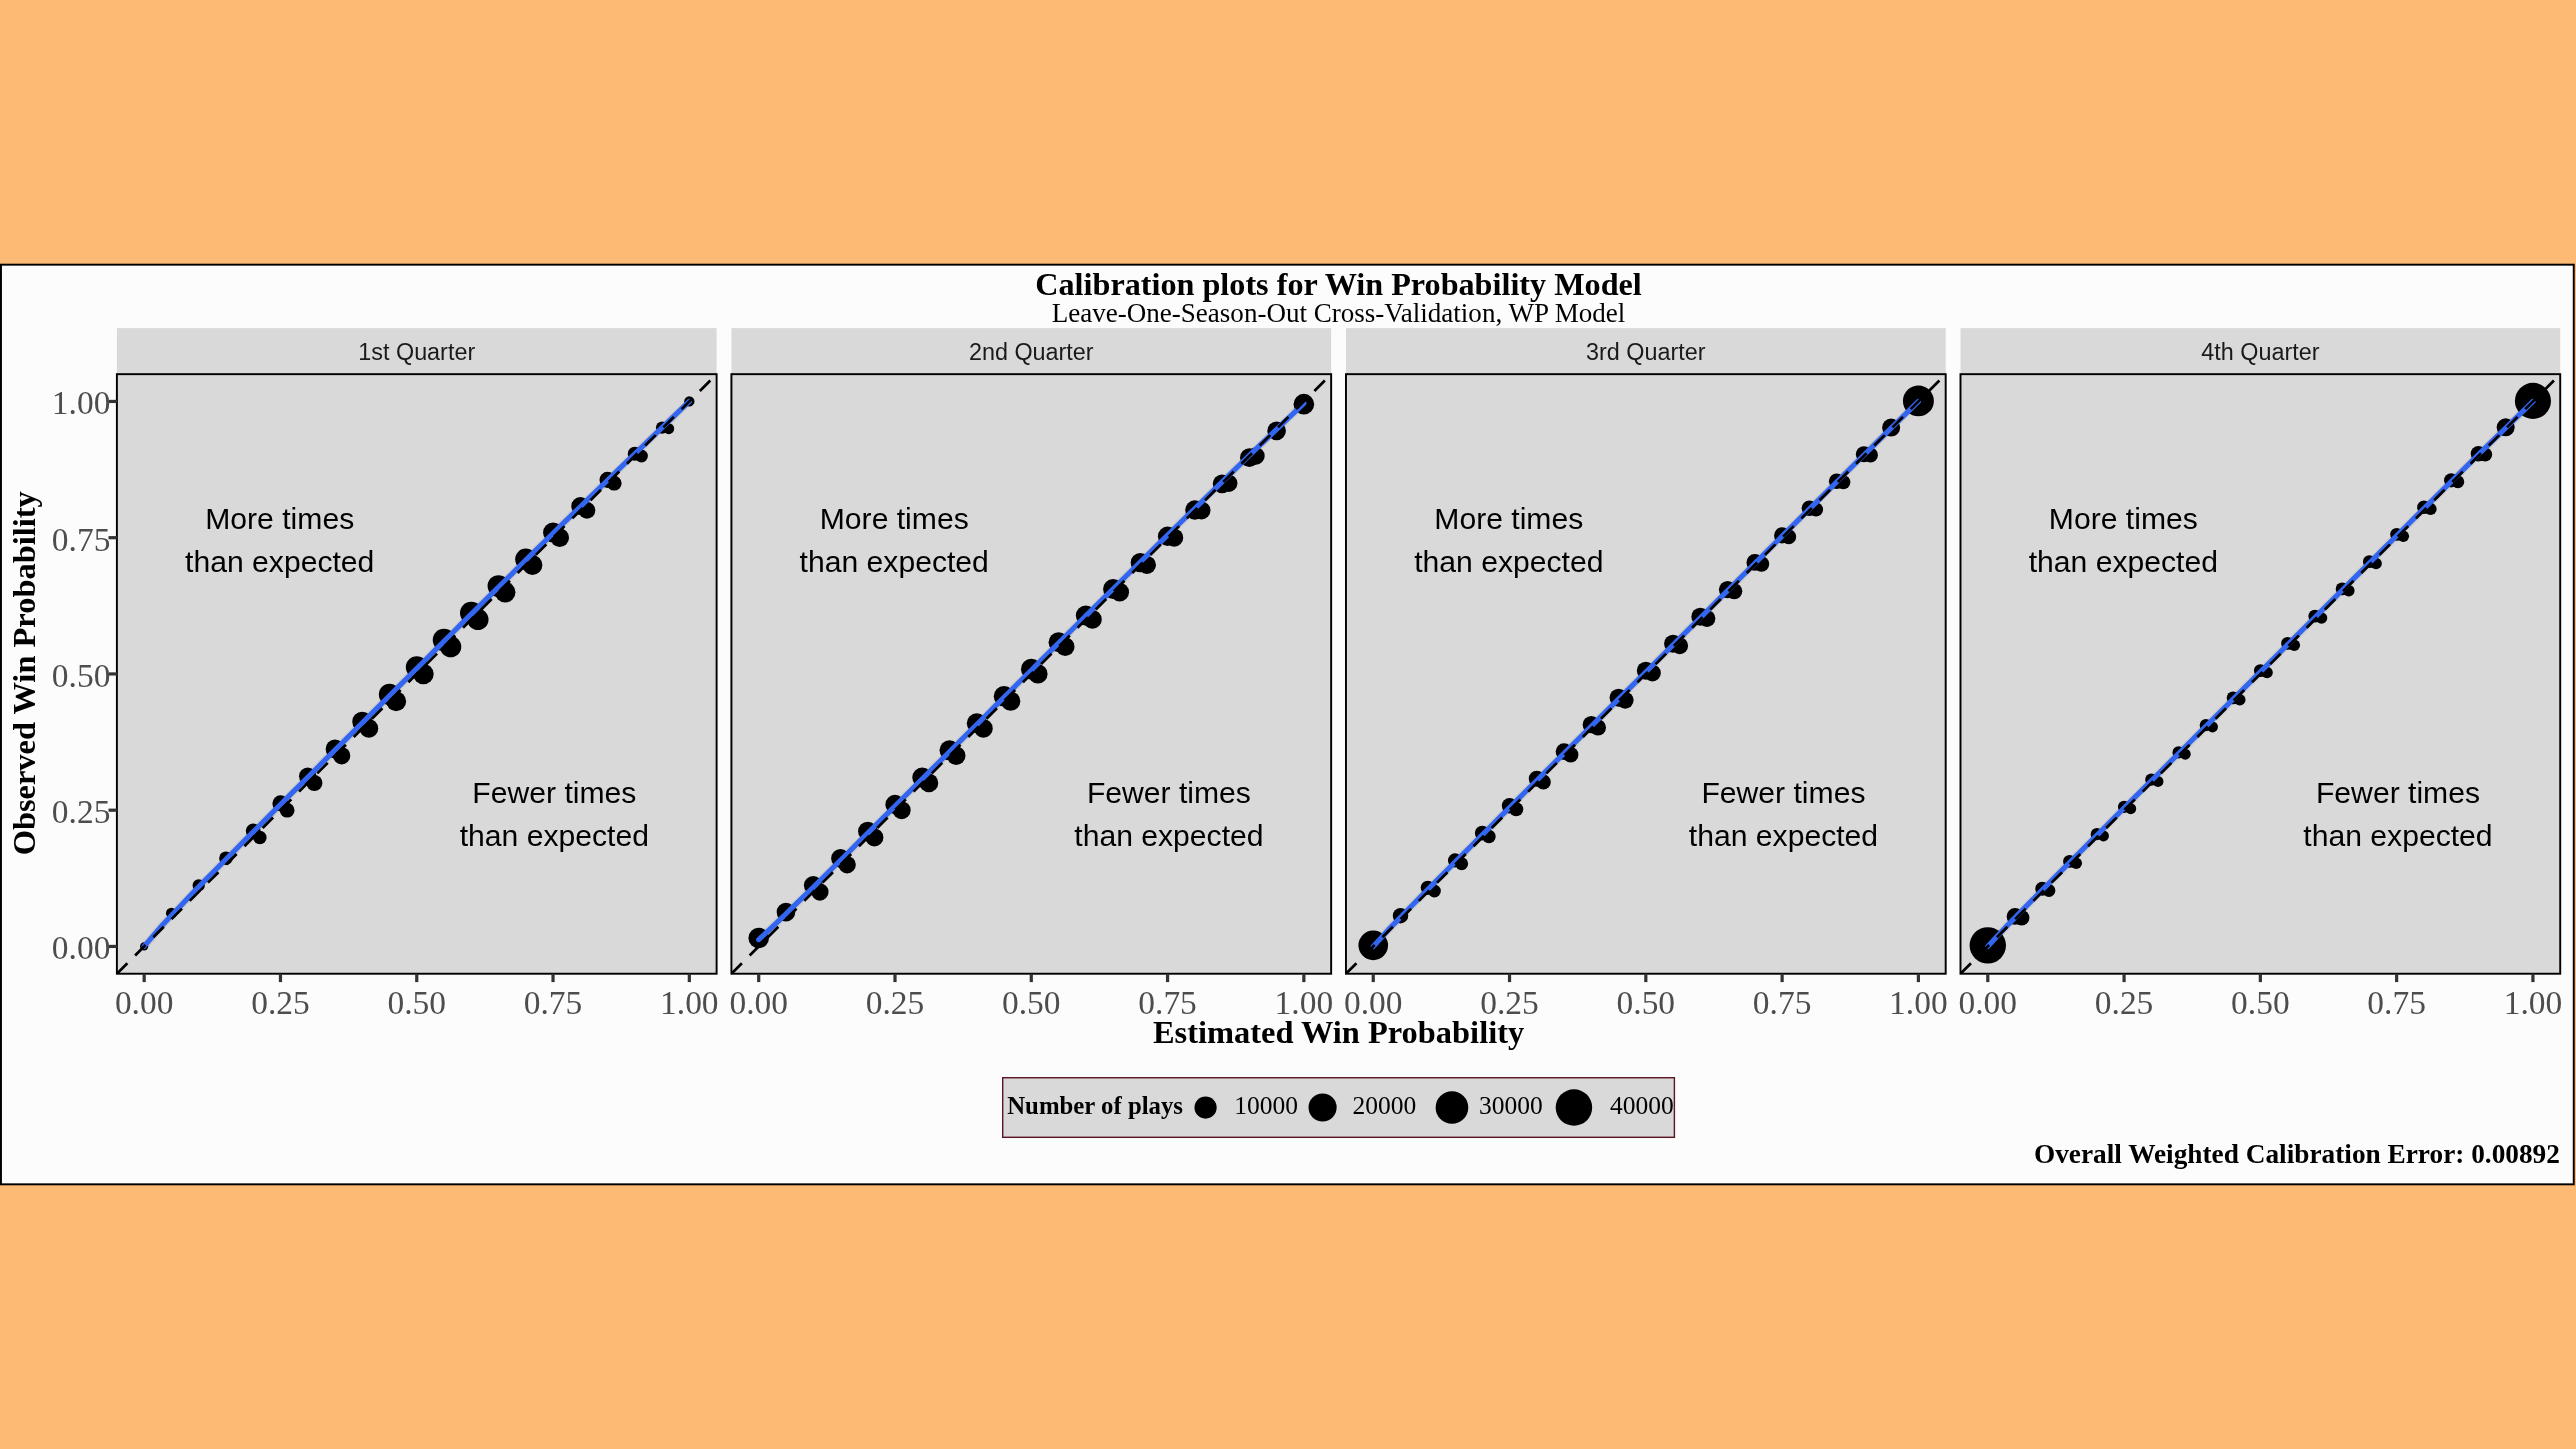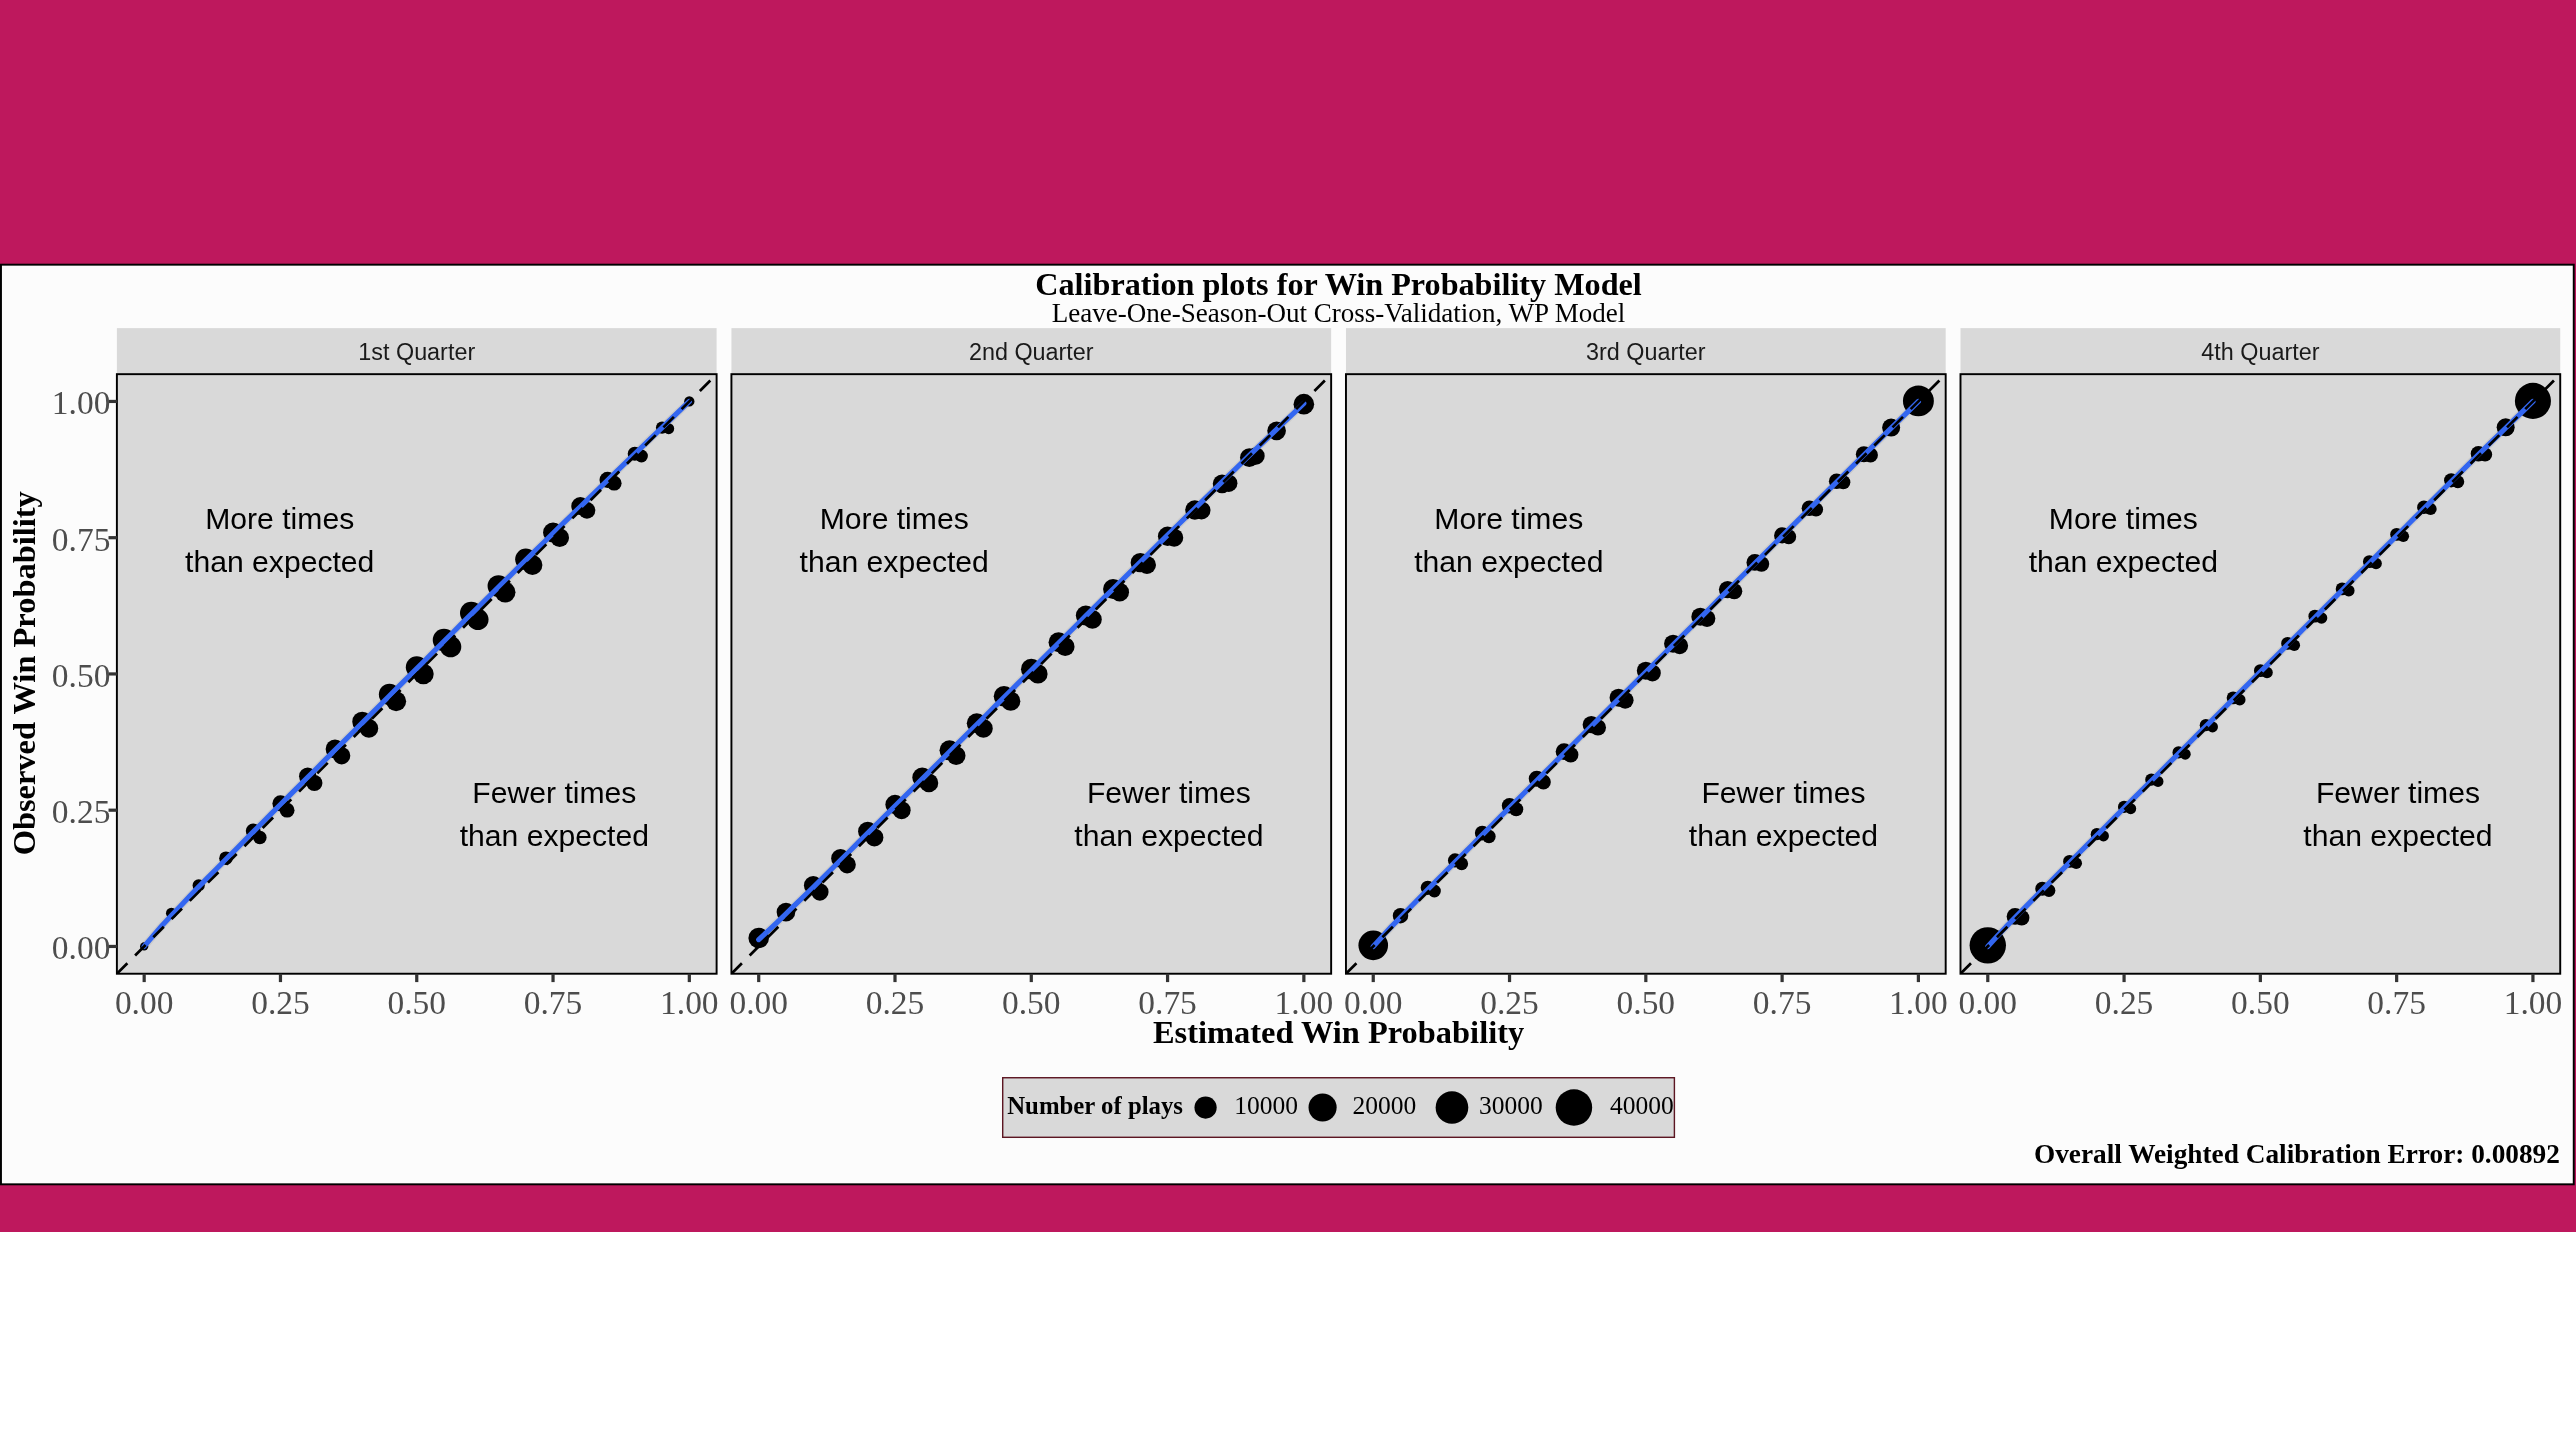--- a/index.html
+++ b/index.html
@@ -1,19 +1,19 @@
 <!DOCTYPE html>
 <html style="font-size:10.3px"><head>
 <meta charset="utf-8">
 <title>Calibration plots for Win Probability Model</title>
 <style>
   html,body{margin:0;padding:0;background:#ffffff;}
   body{width:2576px;height:1449px;overflow:hidden;font-family:"Liberation Serif",serif;
        -webkit-font-smoothing:antialiased;}
-  #stage{position:relative;width:2576px;height:1232px;background:#be185d;}
+  #stage{position:relative;width:2576px;height:1449px;background:#fdba74;}
   svg{display:block;position:absolute;left:0;top:0;}
   .tick-lab{font-family:"Liberation Serif",serif;font-size:52px;fill:#4d4d4d;}
   .strip-lab{font-family:"Liberation Sans",sans-serif;font-size:36.3px;fill:#1a1a1a;}
   .anno{font-family:"Liberation Sans",sans-serif;font-size:46.8px;fill:#000000;}
   .axis-title{font-family:"Liberation Serif",serif;font-weight:bold;font-size:50.4px;fill:#000000;}
   .ptitle{font-family:"Liberation Serif",serif;font-weight:bold;font-size:50px;fill:#000000;}
   .psub{font-family:"Liberation Serif",serif;font-size:42px;fill:#000000;}
   .legtitle{font-family:"Liberation Serif",serif;font-weight:bold;font-size:38.5px;fill:#000000;}
   .leglab{font-family:"Liberation Serif",serif;font-size:39.6px;fill:#000000;}
   .caption{font-family:"Liberation Serif",serif;font-weight:bold;font-size:42.4px;fill:#000000;}

